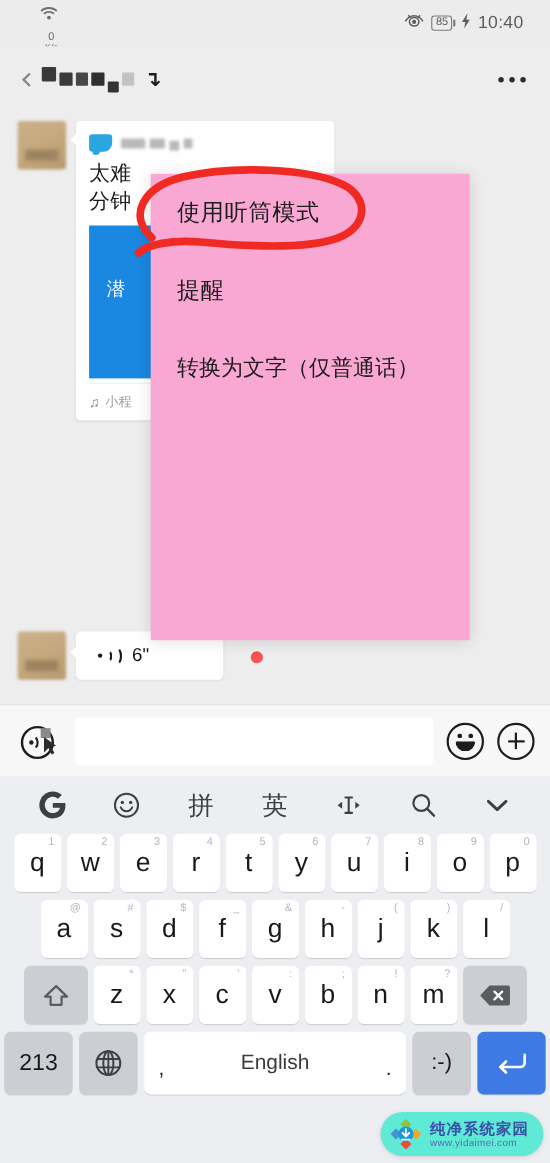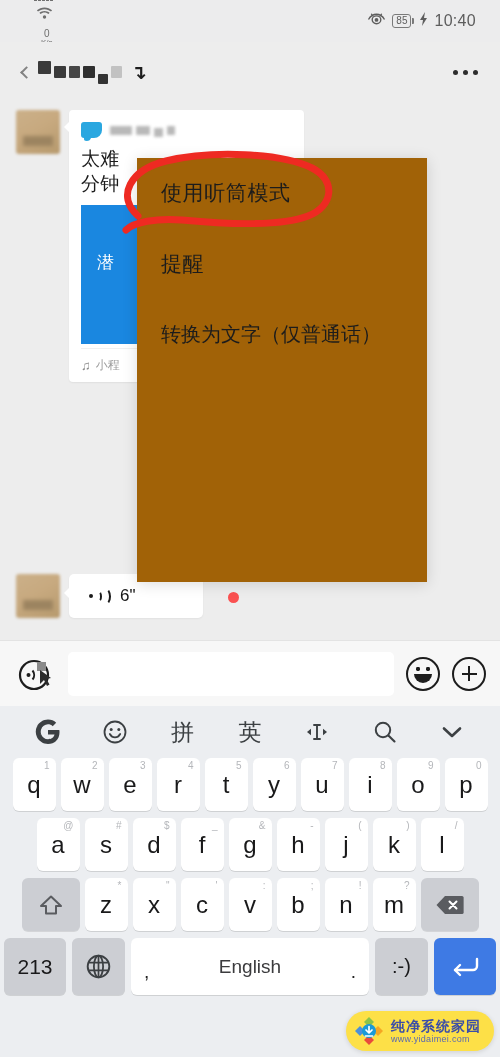--- a/index.html
+++ b/index.html
@@ -153,21 +153,21 @@
   .v-dur { font-size:17px; color:#141414; }
   .unread-dot {
     position:absolute; top:490px; left:228px;
     width:11px;height:11px;border-radius:50%;background:#fa5151;
   }
 
   
   .ctx-menu {
     position:absolute; top:158px; left:137px;
     width:290px; height:424px;
-    background:#a16207;
+    background:#f9a8d4;
     box-shadow:0 2px 14px rgba(0,0,0,.14);
     z-index:20;
   }
   .ctx-item {
     height:70.6px; display:flex; align-items:center;
     padding-left:24px;
     font-size:21px; color:#1c1c1c; letter-spacing:.6px;
   }
   .ctx-item.wide { font-size:20px; letter-spacing:0;text-align:right; }
 
@@ -241,21 +241,21 @@
   .key.space  { flex:1; height:57px; justify-content:center; font-size:19px; color:#3b3b3d; position:relative; }
   .key.space .comma { position:absolute; left:13px; bottom:12px; font-size:19px; color:#222; }
   .key.space .period{ position:absolute; right:13px; bottom:12px; font-size:19px; color:#222; }
   .key.smiley { width:53px; background:#ccced3; height:57px; font-size:20px; }
   .key.enter  { width:62px; background:#3e7ae4; height:57px; color:#fff; font-size:24px; }
 
   
   .watermark {
     position:absolute; right:6px; bottom:6px;
     display:flex; align-items:center; gap:7px;
-    background:#fde047; border-radius:22px; padding:5px 13px 5px 8px;
+    background:#5eead4; border-radius:22px; padding:5px 13px 5px 8px;
     z-index:60;
     box-shadow:0 1px 5px rgba(0,0,0,.13);
   }
   .wm-logo { width:30px;height:30px;position:relative;flex:none; }
   .wm-text { display:flex; flex-direction:column; line-height:1.15; }
   .wm-title { font-size:14px; font-weight:bold; color:#3b4ea8; letter-spacing:1px; }
   .wm-url { font-size:9px; color:#5b6ab0; letter-spacing:.3px; }
 </style>
 </head>
 <body>

